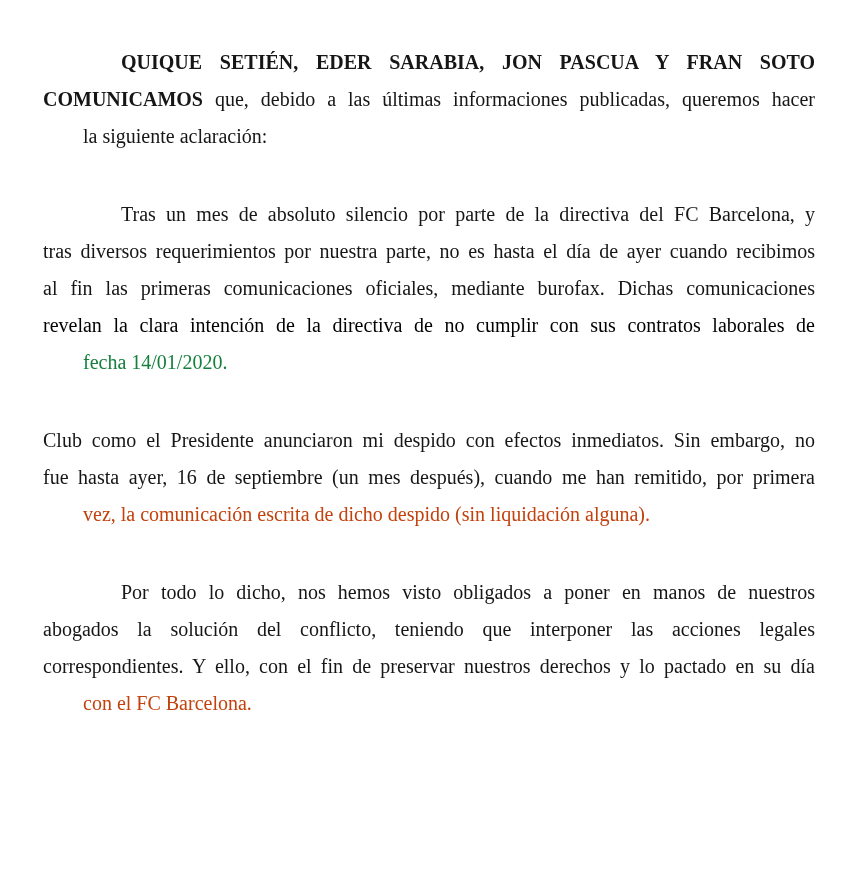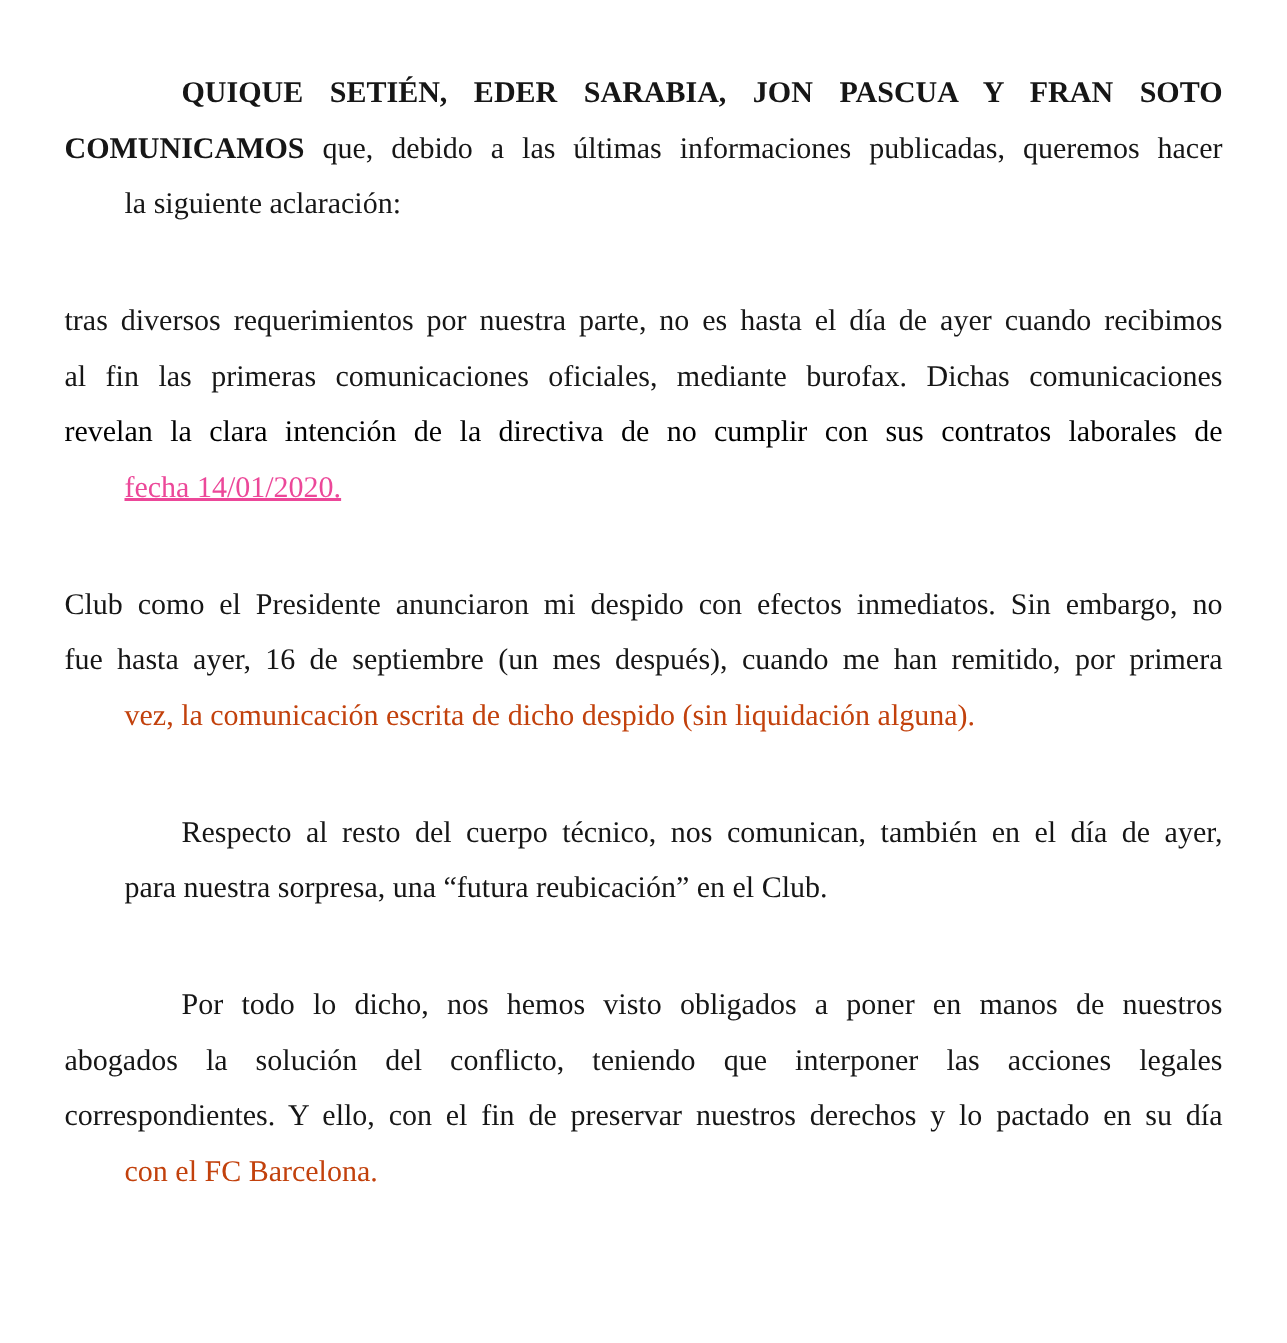--- a/index.html
+++ b/index.html
@@ -48,33 +48,30 @@
 <body>
 
 <div class="page" style="background: rgb(255, 255, 255);">
   <div>
       <div class="para">
         <div class="line indent" style="color: rgb(22, 22, 22);"><span class="bold">QUIQUE SETIÉN, EDER SARABIA, JON PASCUA Y FRAN SOTO</span></div>
         <div class="line" style="color: rgb(22, 22, 22);"><span class="bold">COMUNICAMOS</span><span> que, debido a las últimas informaciones publicadas, queremos hacer</span></div>
         <div class="line last" style="color: rgb(22, 22, 22);"><span>la siguiente aclaración:</span></div>
       </div>
       <div class="para">
+        <div class="line indent" style="color: rgb(22, 22, 22);"><span>Tras un mes de absoluto silencio por parte de la directiva del FC Barcelona, y</span></div>
         <div class="line" style="color: rgb(22, 22, 22);"><span>tras diversos requerimientos por nuestra parte, no es hasta el día de ayer cuando recibimos</span></div>
         <div class="line" style="color: rgb(22, 22, 22);"><span>al fin las primeras comunicaciones oficiales, mediante burofax. Dichas comunicaciones</span></div>
         <div class="line" style="color: #000000;"><span>revelan la clara intención de la directiva de no cumplir con sus contratos laborales de</span></div>
-        <div class="line last" style="color: #ec4899; text-decoration: underline;"><span>fecha 14/01/2020.</span></div>
+        <div class="line last" style="color: #15803d;"><span>fecha 14/01/2020.</span></div>
       </div>
       <div class="para">
         <div class="line" style="color: rgb(22, 22, 22);"><span>Club como el Presidente anunciaron mi despido con efectos inmediatos. Sin embargo, no</span></div>
         <div class="line" style="color: rgb(22, 22, 22);"><span>fue hasta ayer, 16 de septiembre (un mes después), cuando me han remitido, por primera</span></div>
         <div class="line last" style="color: #c2410c;"><span>vez, la comunicación escrita de dicho despido (sin liquidación alguna).</span></div>
-      </div>
-      <div class="para">
-        <div class="line indent" style="color: rgb(22, 22, 22);"><span>Respecto al resto del cuerpo técnico, nos comunican, también en el día de ayer,</span></div>
-        <div class="line last" style="color: rgb(22, 22, 22);"><span>para nuestra sorpresa, una “futura reubicación” en el Club.</span></div>
       </div>
       <div class="para">
         <div class="line indent" style="color: rgb(22, 22, 22);"><span>Por todo lo dicho, nos hemos visto obligados a poner en manos de nuestros</span></div>
         <div class="line" style="color: rgb(22, 22, 22);"><span>abogados la solución del conflicto, teniendo que interponer las acciones legales</span></div>
         <div class="line" style="color: rgb(22, 22, 22);"><span>correspondientes. Y ello, con el fin de preservar nuestros derechos y lo pactado en su día</span></div>
         <div class="line last" style="color: #c2410c;"><span>con el FC Barcelona.</span></div>
       </div>
     </div>
 </div>
 

